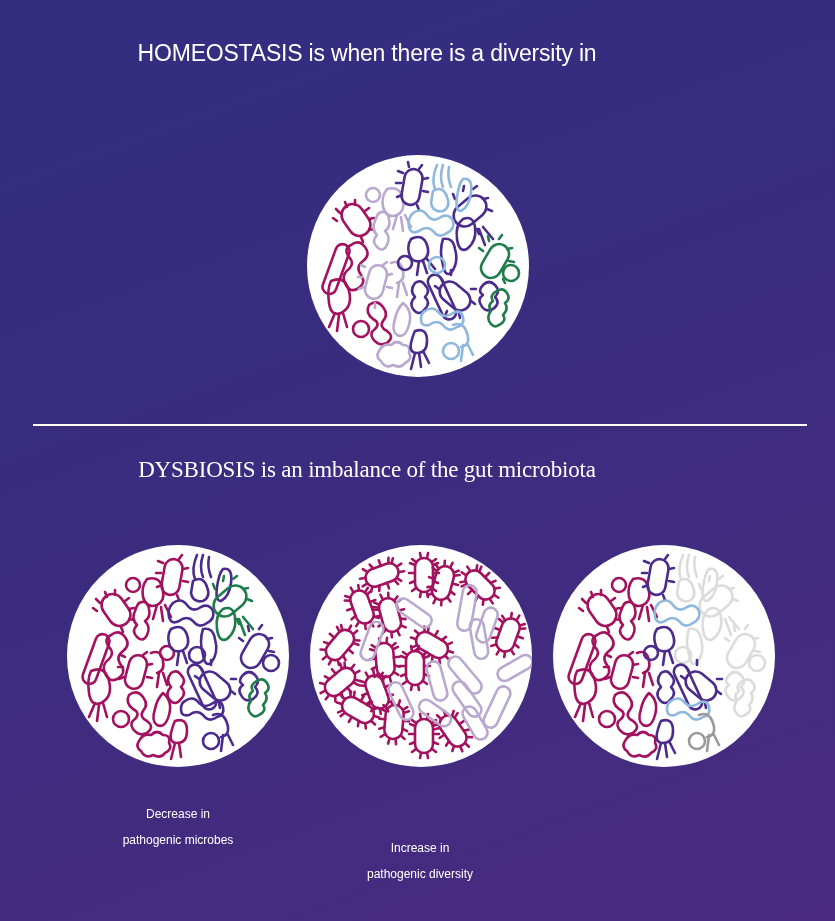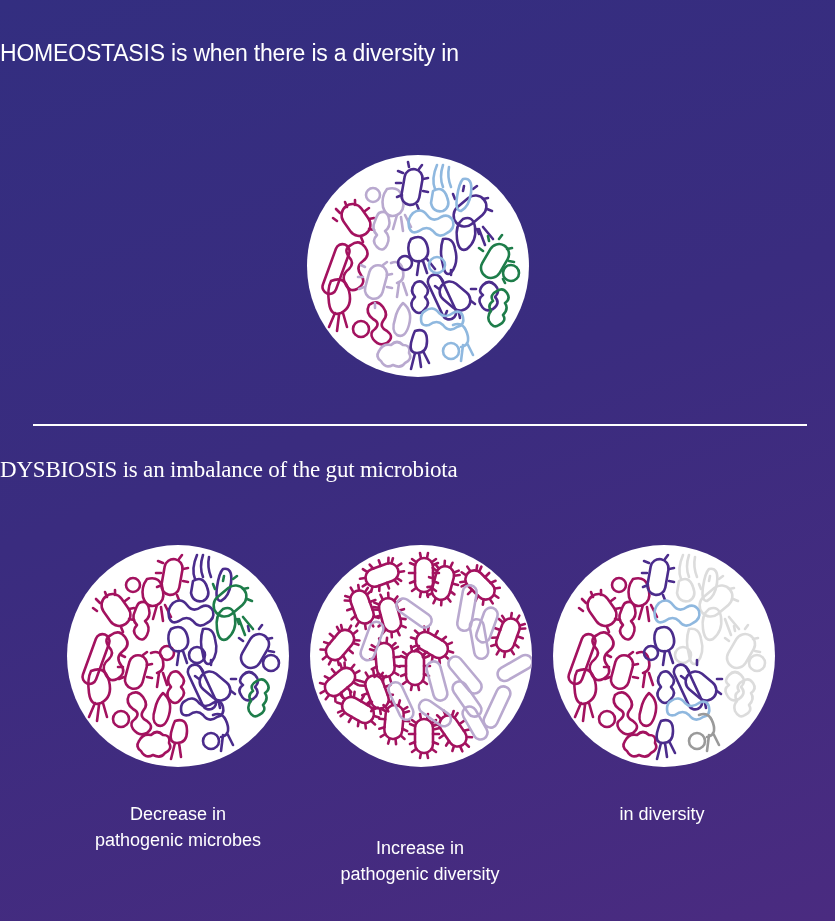--- a/index.html
+++ b/index.html
@@ -4,42 +4,42 @@
 <style>
   html, body { margin: 0; padding: 0; }
   body {
     width: 835px; height: 921px; overflow: hidden;
     background: linear-gradient(160deg, #332e80 0%, #3a2c7f 45%, #4a2b80 100%);
     font-family: "Liberation Sans", "DejaVu Sans", sans-serif;
     color: #ffffff;
     position: relative;
   }
   .title {
-    position: absolute; left: 0; width: 734px; 
+    position: absolute; left: 0; width: 734px; text-align: center;
     font-size: 23px; line-height: 31px; font-weight: normal; letter-spacing: -0.2px;
   }
   .title .kw { font-weight: normal; }
   #homeo-title { top: 38px; }
   #dys-title { top: 454px; font-family: Liberation Serif, serif; }
   .divider {
     position: absolute; left: 33px; top: 424px; width: 774px; height: 2px;
     background: #ffffff;
   }
   .circle {
     position: absolute; width: 222px; height: 222px; border-radius: 50%;
     background: #ffffff; overflow: hidden;
   }
   .circle svg { position: absolute; left: 0; top: 0; width: 222px; height: 222px; }
   #c-homeo { left: 307px; top: 155px; }
   #c-dec { left: 67px; top: 545px; }
   #c-inc { left: 310px; top: 545px; }
   #c-red { left: 553px; top: 545px; }
   .caption {
     position: absolute; width: 240px; text-align: center;
-    font-size: 18px; line-height: 26px;
+    font-size: 12px; line-height: 26px;
   }
   #cap-dec { left: 58px; top: 801px; }
   #cap-inc { left: 300px; top: 835px; }
   #cap-red { left: 542px; top: 801px; }
   .caption span { display: block; }
 </style>
 </head>
 <body>
 
 <div class="title" id="homeo-title">
@@ -270,14 +270,13 @@
 
 <div class="caption" id="cap-dec">
   <span>Decrease in</span>
   <span>pathogenic microbes</span>
 </div>
 <div class="caption" id="cap-inc">
   <span>Increase in</span>
   <span>pathogenic diversity</span>
 </div>
 <div class="caption" id="cap-red">
-  <span>in diversity</span>
 </div>
 
 </body></html>

